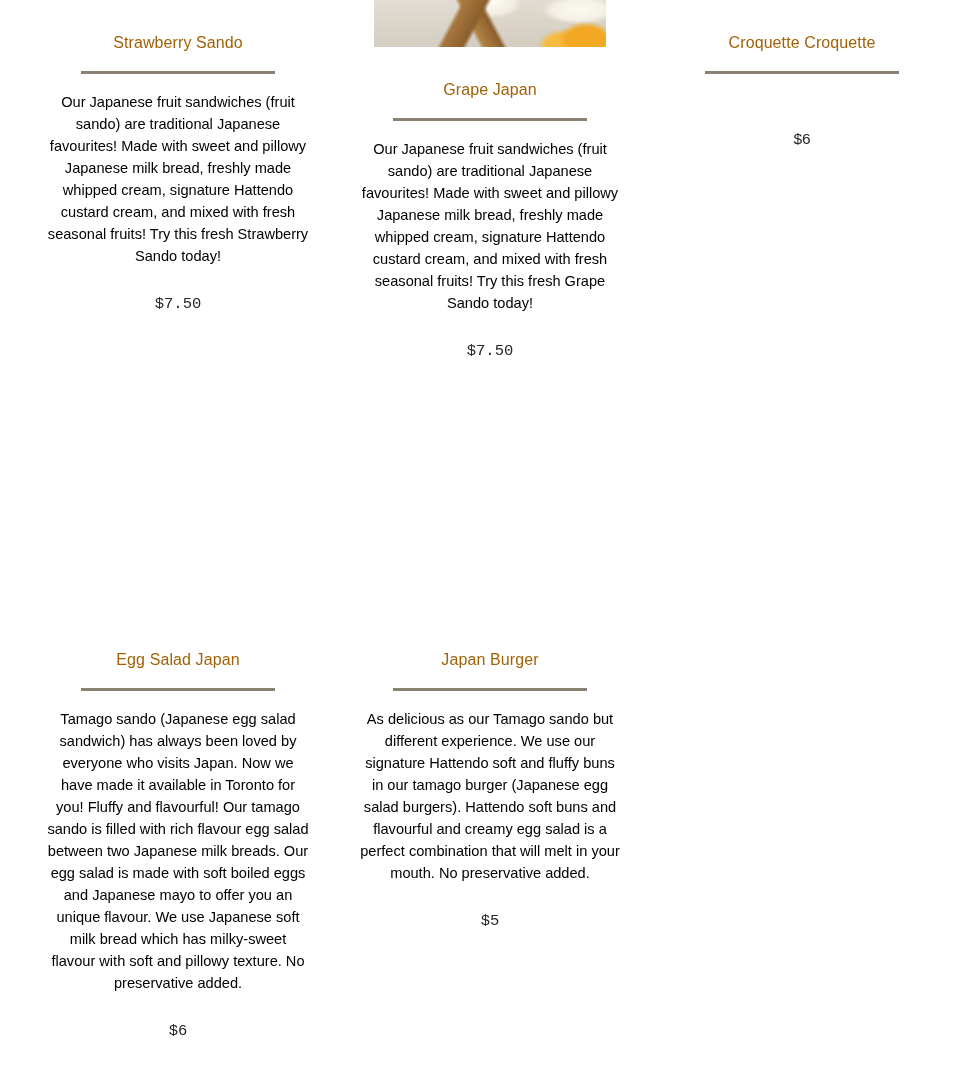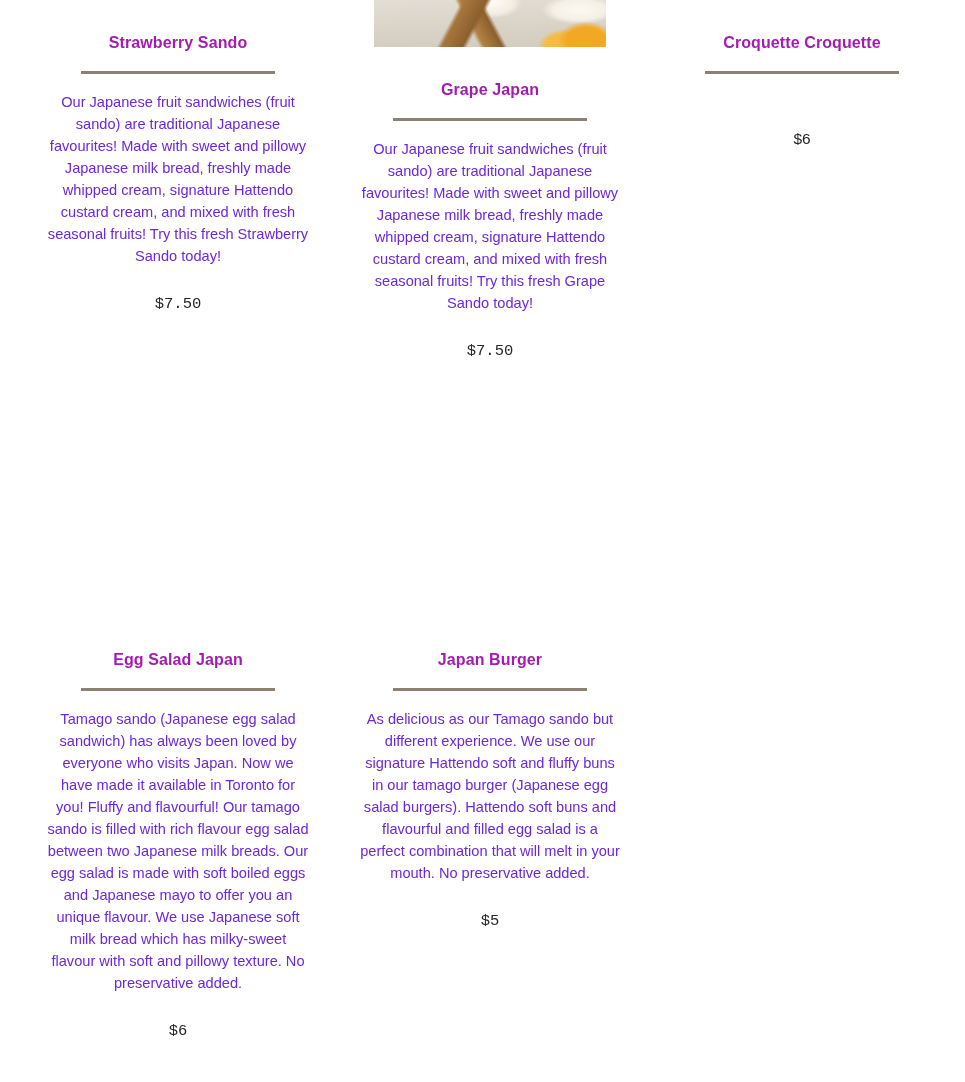--- a/index.html
+++ b/index.html
@@ -68,45 +68,45 @@
       linear-gradient(118deg, rgba(160,112,52,0) 34%, #a8763a 36%, #8e5f2b 44%, rgba(142,95,43,0) 46%),
       linear-gradient(62deg, rgba(160,112,52,0) 41%, #b4823f 43%, #8e5f2b 50%, rgba(142,95,43,0) 52%),
       radial-gradient(ellipse 40px 22px at 118px 2px, #fdfcf7 0%, #f2ede0 55%, rgba(242,237,224,0) 75%),
       linear-gradient(178deg, #e3ded4 0%, #dcd6ca 38%, #d7d1c4 70%, #d2ccbe 100%);
     filter: saturate(0.95);
   }
 
   
   .product-title {
     font-size: 16px;
-    font-weight: 700;
+    font-weight: 400;
     line-height: 20px;
     letter-spacing: 0.1px;
-    color: #a21caf;
+    color: #a16207;
     text-align: center;
     margin: 33px 0 0 0;
     white-space: nowrap;
   }
 
   
   .product-divider {
     width: 194px;
     height: 3px;
     background: #8b8274;
     margin: 18px 0 0 0;
     flex: none;
   }
 
   
   .product-desc {
     width: 262px;
     font-size: 14.6px;
     line-height: 22px;
     text-align: center;
-    color: #6d28d9;
+    color: #000000;
     margin: 17px 0 0 0;
     white-space: pre-line;
   }
   .product-desc.is-empty { margin: 0; }
 
   
   .product-price {
     font-size: 15.5px;
     line-height: 20px;
     color: #262626;
@@ -158,21 +158,21 @@
       <div class="product-title">Egg Salad Japan</div>
       <div class="product-divider"></div>
       <div class="product-desc">Tamago sando (Japanese egg salad sandwich) has always been loved by everyone who visits Japan. Now we have made it available in Toronto for you! Fluffy and flavourful! Our tamago sando is filled with rich flavour egg salad between two Japanese milk breads. Our egg salad is made with soft boiled eggs and Japanese mayo to offer you an unique flavour. We use Japanese soft milk bread which has milky-sweet flavour with soft and pillowy texture. No preservative added.</div>
       <div class="product-price price-gap-long">$6</div>
     </div>
 
     <div class="product-card card-col-2">
       <div class="product-media is-empty"></div>
       <div class="product-title">Japan Burger</div>
       <div class="product-divider"></div>
-      <div class="product-desc">As delicious as our Tamago sando but different experience. We use our signature Hattendo soft and fluffy buns in our tamago burger (Japanese egg salad burgers). Hattendo soft buns and flavourful and filled egg salad is a perfect combination that will melt in your mouth. No preservative added.</div>
+      <div class="product-desc">As delicious as our Tamago sando but different experience. We use our signature Hattendo soft and fluffy buns in our tamago burger (Japanese egg salad burgers). Hattendo soft buns and flavourful and creamy egg salad is a perfect combination that will melt in your mouth. No preservative added.</div>
       <div class="product-price price-gap-long">$5</div>
     </div>
 
     <div class="product-card card-col-3">
       <div class="product-media is-empty"></div>
     </div>
 
   </div>
 
 </div>

